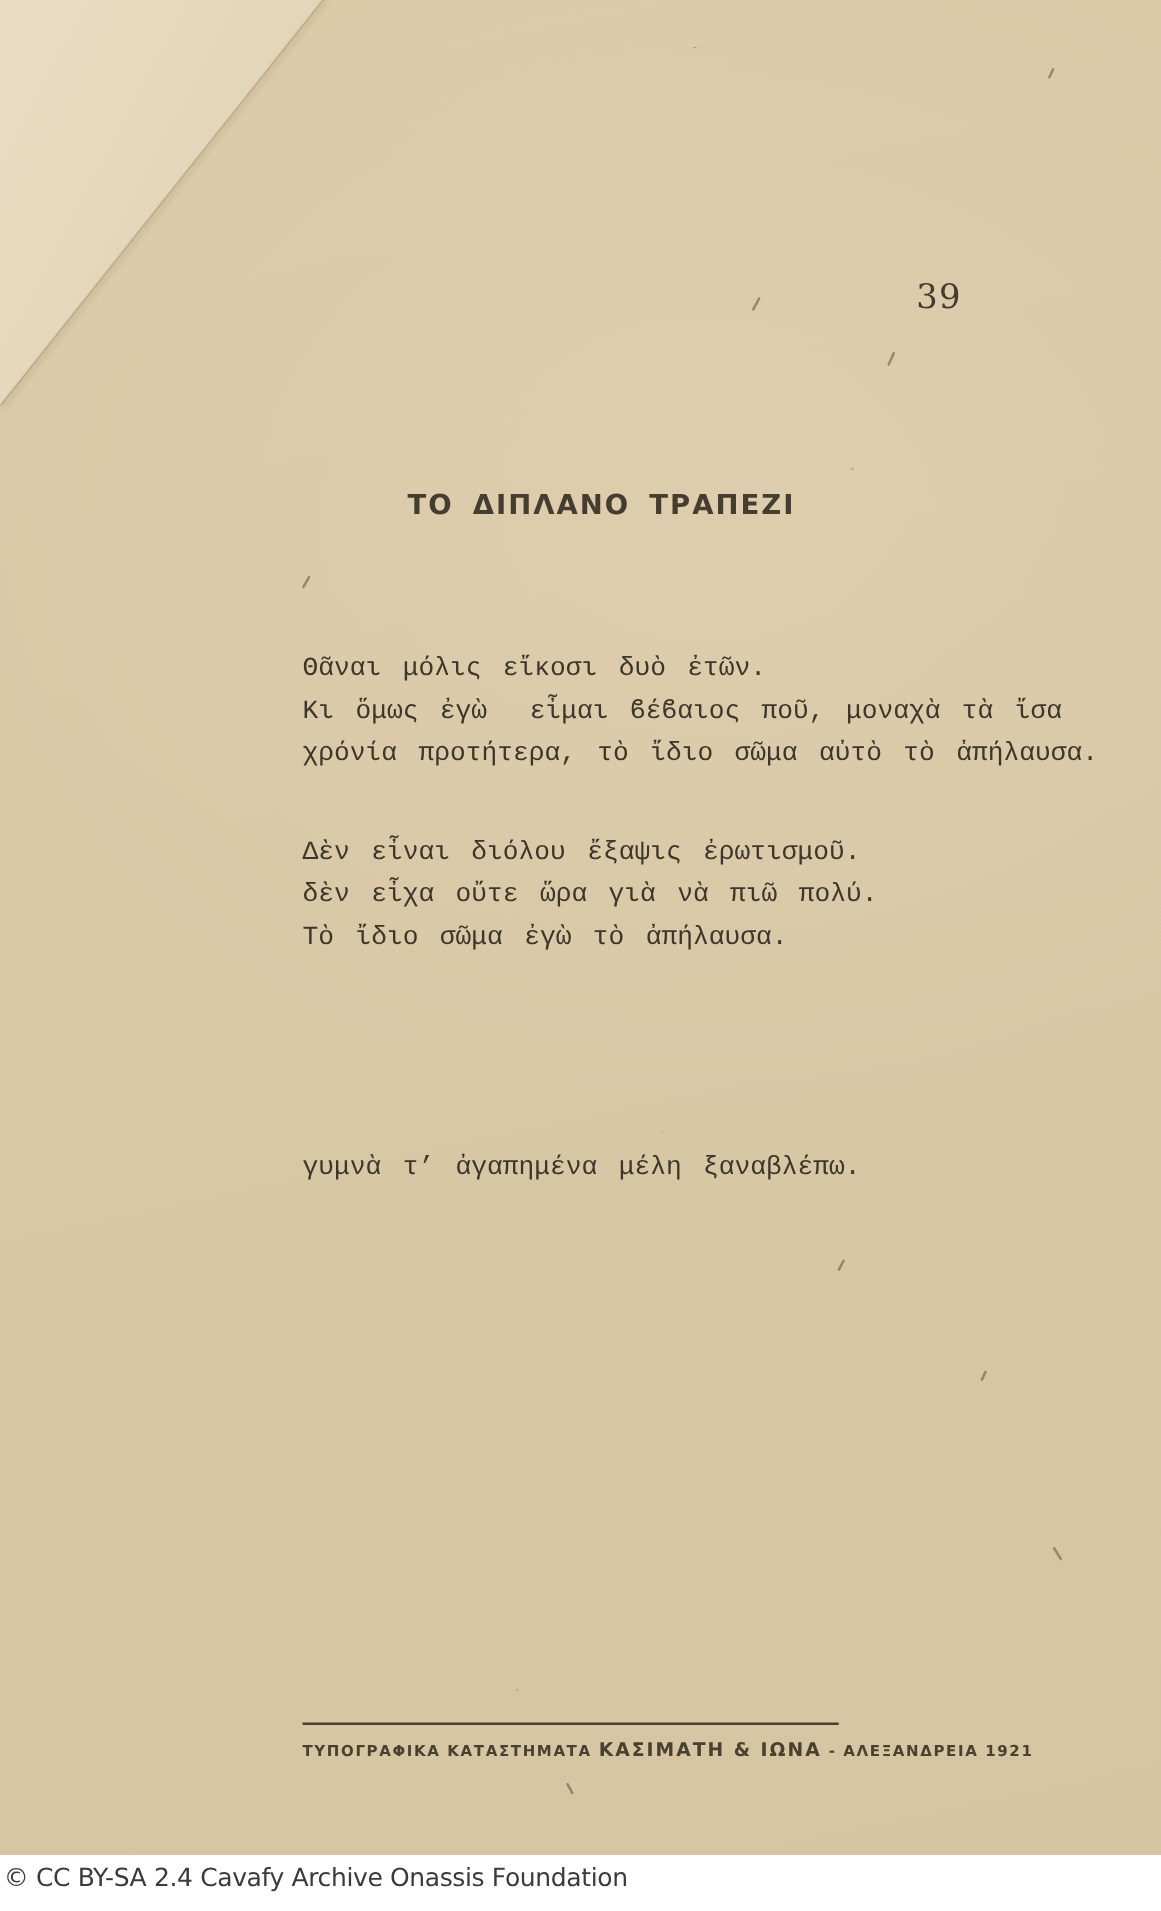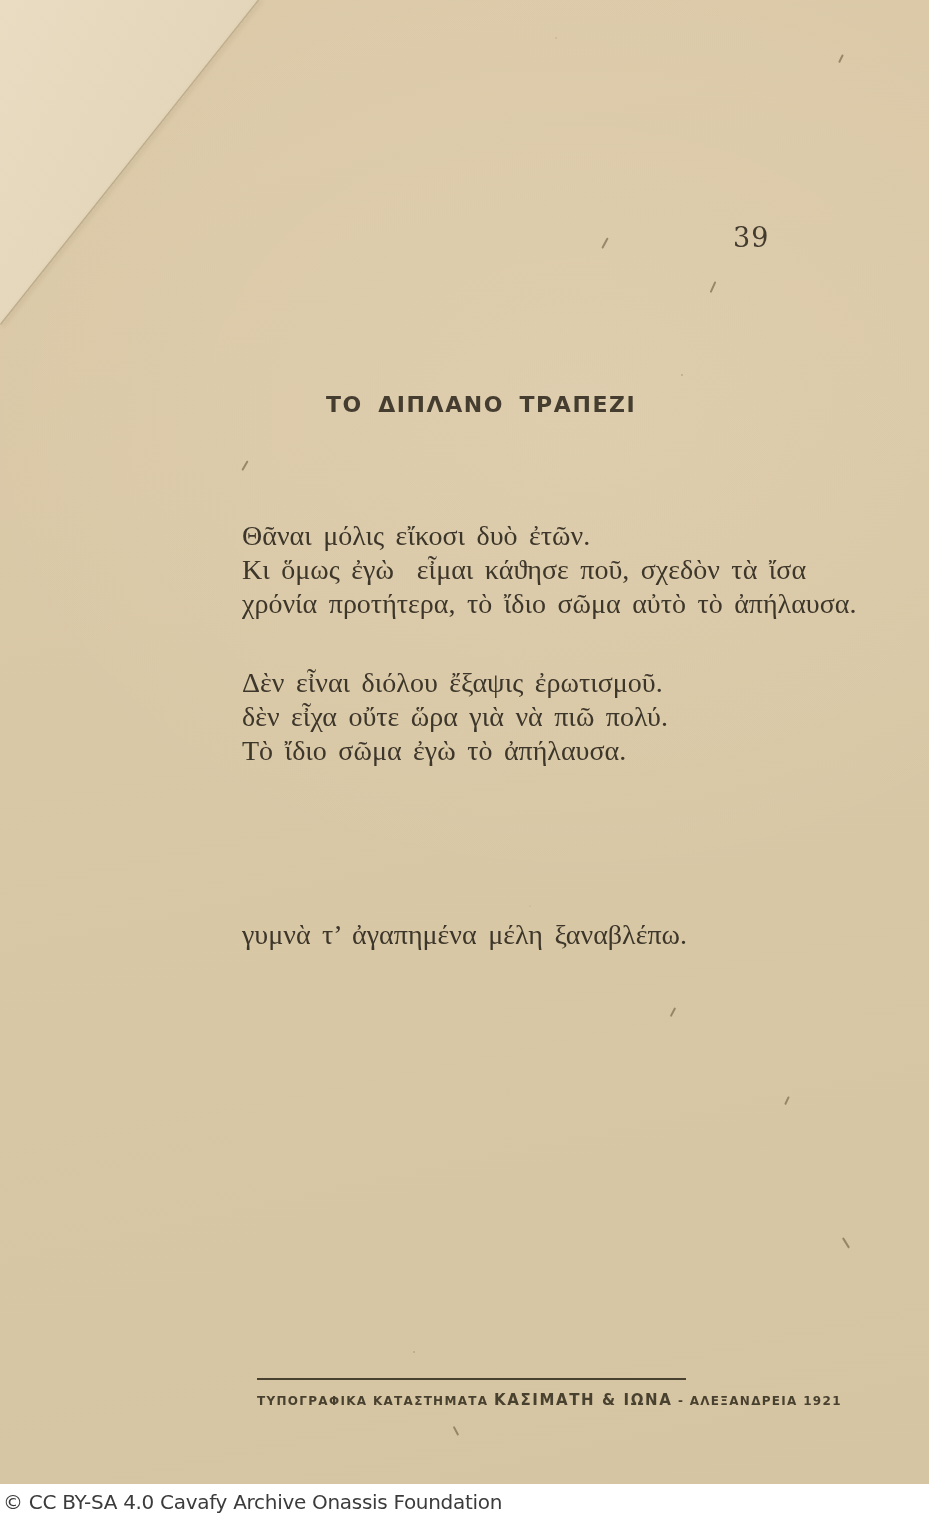--- a/index.html
+++ b/index.html
@@ -71,35 +71,35 @@
     font-size: 22px;
     letter-spacing: 1.6px;
     word-spacing: 6px;
     color: #453e30;
     white-space: pre;
   }
 
   .stanza {
     position: absolute;
     left: 242px;
-    font-family: Liberation Serif, serif;
-    font-size: 28px;
+    font-family: Liberation Mono, monospace;
+    font-size: 21px;
     line-height: 34px;
     color: #3d362a;
     word-spacing: 4.5px;
   }
   .stanza .line { white-space: pre; }
   .stanza-1 { top: 519px; }
   .stanza-2 { top: 666px; }
   .stanza-3 { top: 843px; }
   .stanza-4 { top: 918px; }
 
   .colophon {
     position: absolute;
-    left: 257px; top: 1378px;
+    left: 242px; top: 1378px;
     width: 429px;
     text-align: center;
     font-family: "DejaVu Sans", sans-serif;
     font-weight: 700;
     color: #49412f;
   }
   .colophon-rule {
     height: 2px;
     background: #49412f;
     margin-bottom: 10px;
@@ -141,21 +141,21 @@
     <div class="speck" style="left:845px;top:1237px;height:12px;transform:rotate(-32deg);"></div>
     <div class="speck" style="left:786px;top:1096px;height:9px;transform:rotate(25deg);"></div>
     <div class="speck" style="left:455px;top:1426px;height:10px;transform:rotate(-28deg);"></div>
 
     <div class="page-number">39</div>
 
     <h1 class="poem-title" style="margin:0;font-size:22px;">ΤΟ ΔΙΠΛΑΝΟ ΤΡΑΠΕΖΙ</h1>
 
     <div class="stanza stanza-1">
       <div class="line">Θᾶναι μόλις εἴκοσι δυὸ ἐτῶν.</div>
-      <div class="line">Κι ὅμως ἐγὼ  εἶμαι κάϑησε ποῦ, σχεδὸν τὰ ἴσα</div>
+      <div class="line">Κι ὅμως ἐγὼ  εἶμαι ϐέϐαιος ποῦ, μοναχὰ τὰ ἴσα</div>
       <div class="line">χρόνία προτήτερα, τὸ ἴδιο σῶμα αὐτὸ τὸ ἀπήλαυσα.</div>
     </div>
 
     <div class="stanza stanza-2">
       <div class="line">Δὲν εἶναι διόλου ἔξαψις ἐρωτισμοῦ.</div>
       <div class="line">δὲν εἶχα οὔτε ὥρα γιὰ νὰ πιῶ πολύ.</div>
       <div class="line">Τὸ ἴδιο σῶμα ἐγὼ τὸ ἀπήλαυσα.</div>
     </div>
 
 
@@ -167,16 +167,16 @@
       <div class="colophon-rule"></div>
       <div class="colophon-text">
         <span class="small">ΤΥΠΟΓΡΑΦΙΚΑ ΚΑΤΑΣΤΗΜΑΤΑ</span>
         <span class="big">ΚΑΣΙΜΑΤΗ &amp; ΙΩΝΑ</span>
         <span class="small">- ΑΛΕΞΑΝΔΡΕΙΑ 1921</span>
       </div>
     </div>
   </div>
 
   <div class="license-bar">
-    <span class="license-text">© CC BY-SA 4.0 Cavafy Archive Onassis Foundation</span>
+    <span class="license-text">© CC BY-SA 2.4 Cavafy Archive Onassis Foundation</span>
   </div>
 
 </div>
 
 </body></html>

